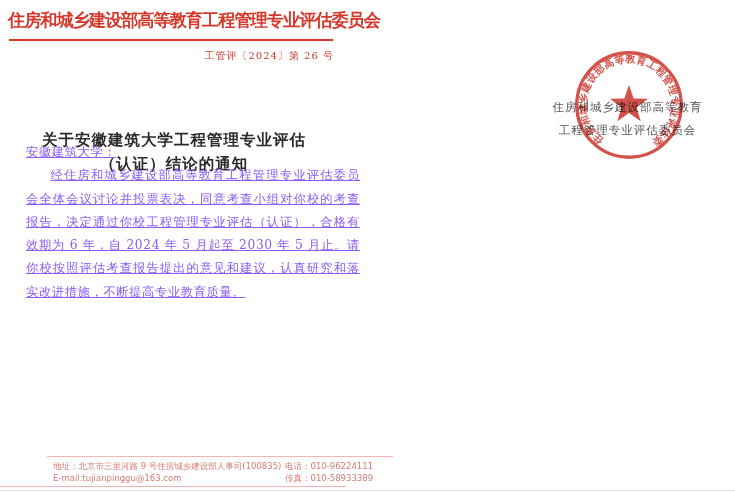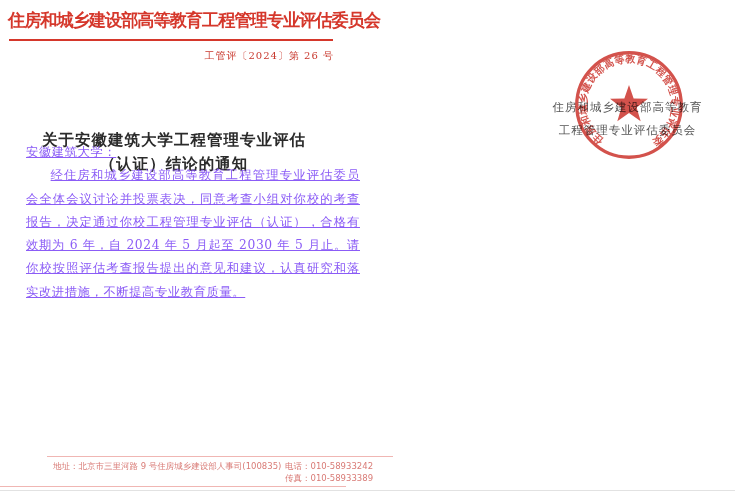--- a/index.html
+++ b/index.html
@@ -89,23 +89,24 @@
 
   <div class="body-text">
     <p class="salutation">安徽建筑大学：</p>
     <p>经住房和城乡建设部高等教育工程管理专业评估委员会全体会议讨论并投票表决，同意考查小组对你校的考查报告，决定通过你校工程管理专业评估（认证），合格有效期为 6 年，自 2024 年 5 月起至 2030 年 5 月止。请你校按照评估考查报告提出的意见和建议，认真研究和落实改进措施，不断提高专业教育质量。</p>
   </div>
 
   <div class="footer">
     <div class="footer-row">
       <div class="footer-left">
         <div>地址：北京市三里河路 9 号住房城乡建设部人事司(100835)</div>
+        <div>E-mail:tujianpinggu@163.com</div>
       </div>
       <div class="footer-right">
-        <div>电话：010-58933242</div>
+        <div>电话：010-96224111</div>
         <div>传真：010-58933389</div>
       </div>
     </div>
   </div>
   <div class="footer-rule-bottom"></div>
   <div class="page-edge"></div>
 
 
   <div class="signature-block">
     <div>住房和城乡建设部高等教育</div>

